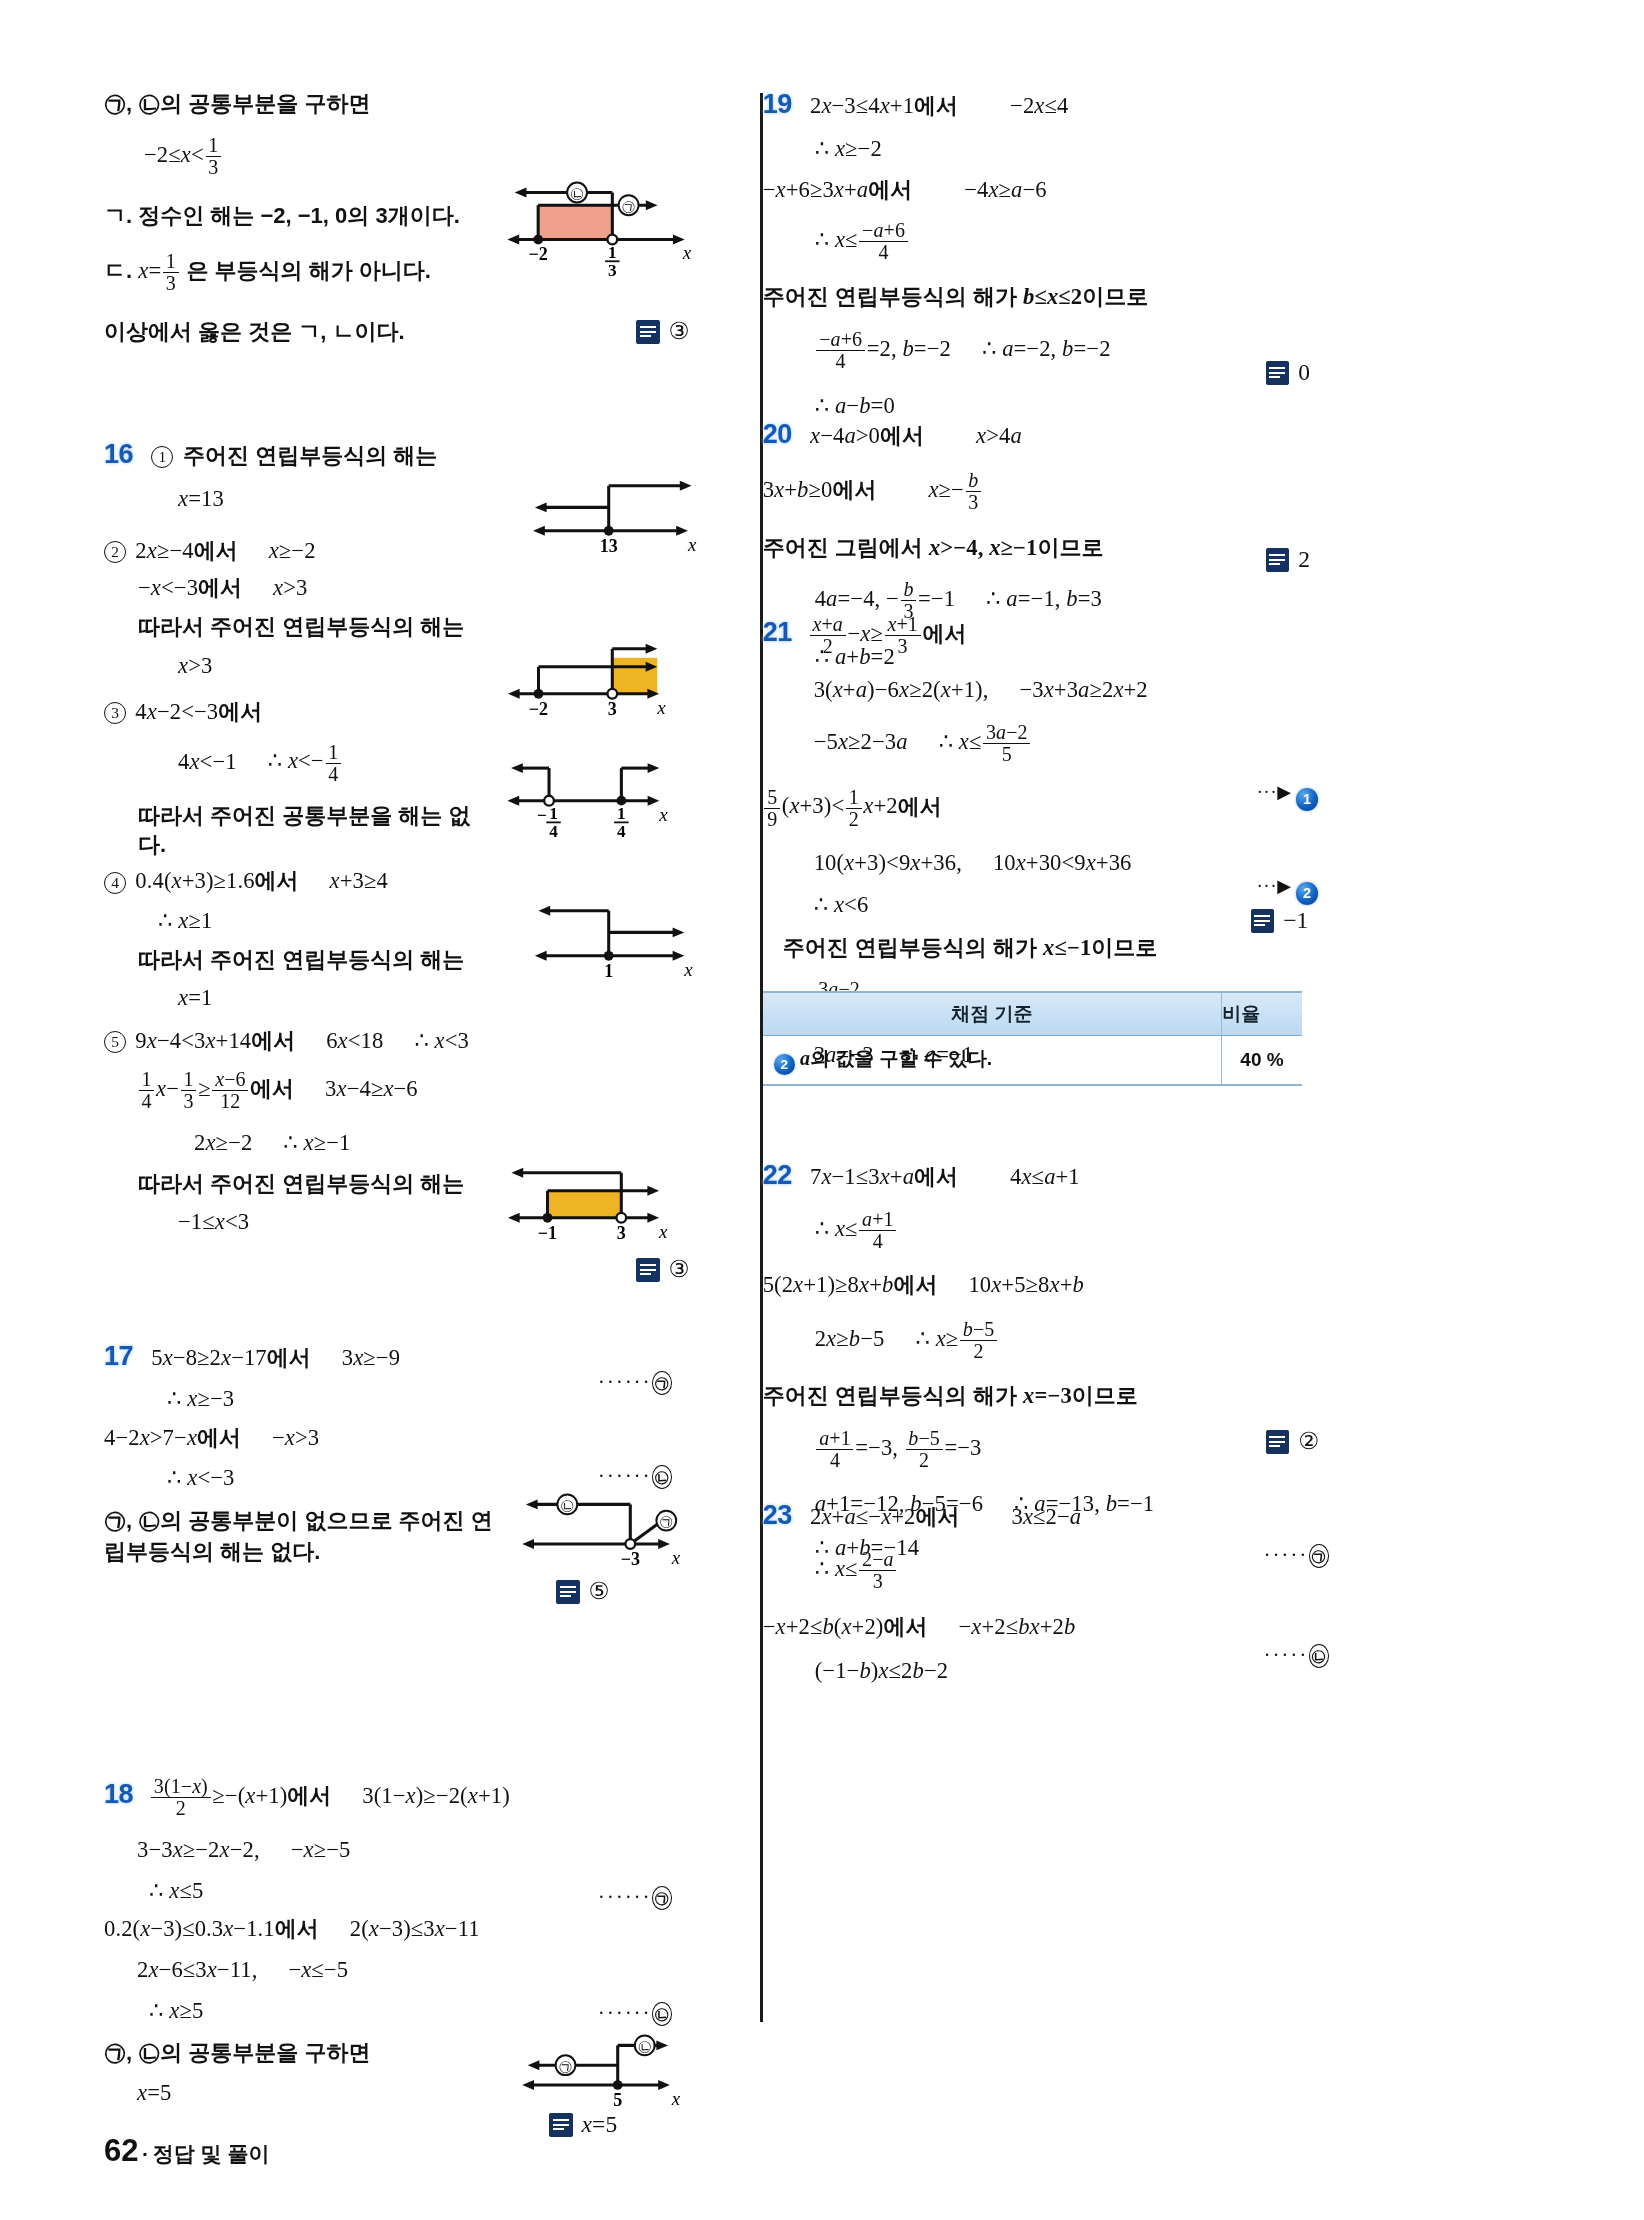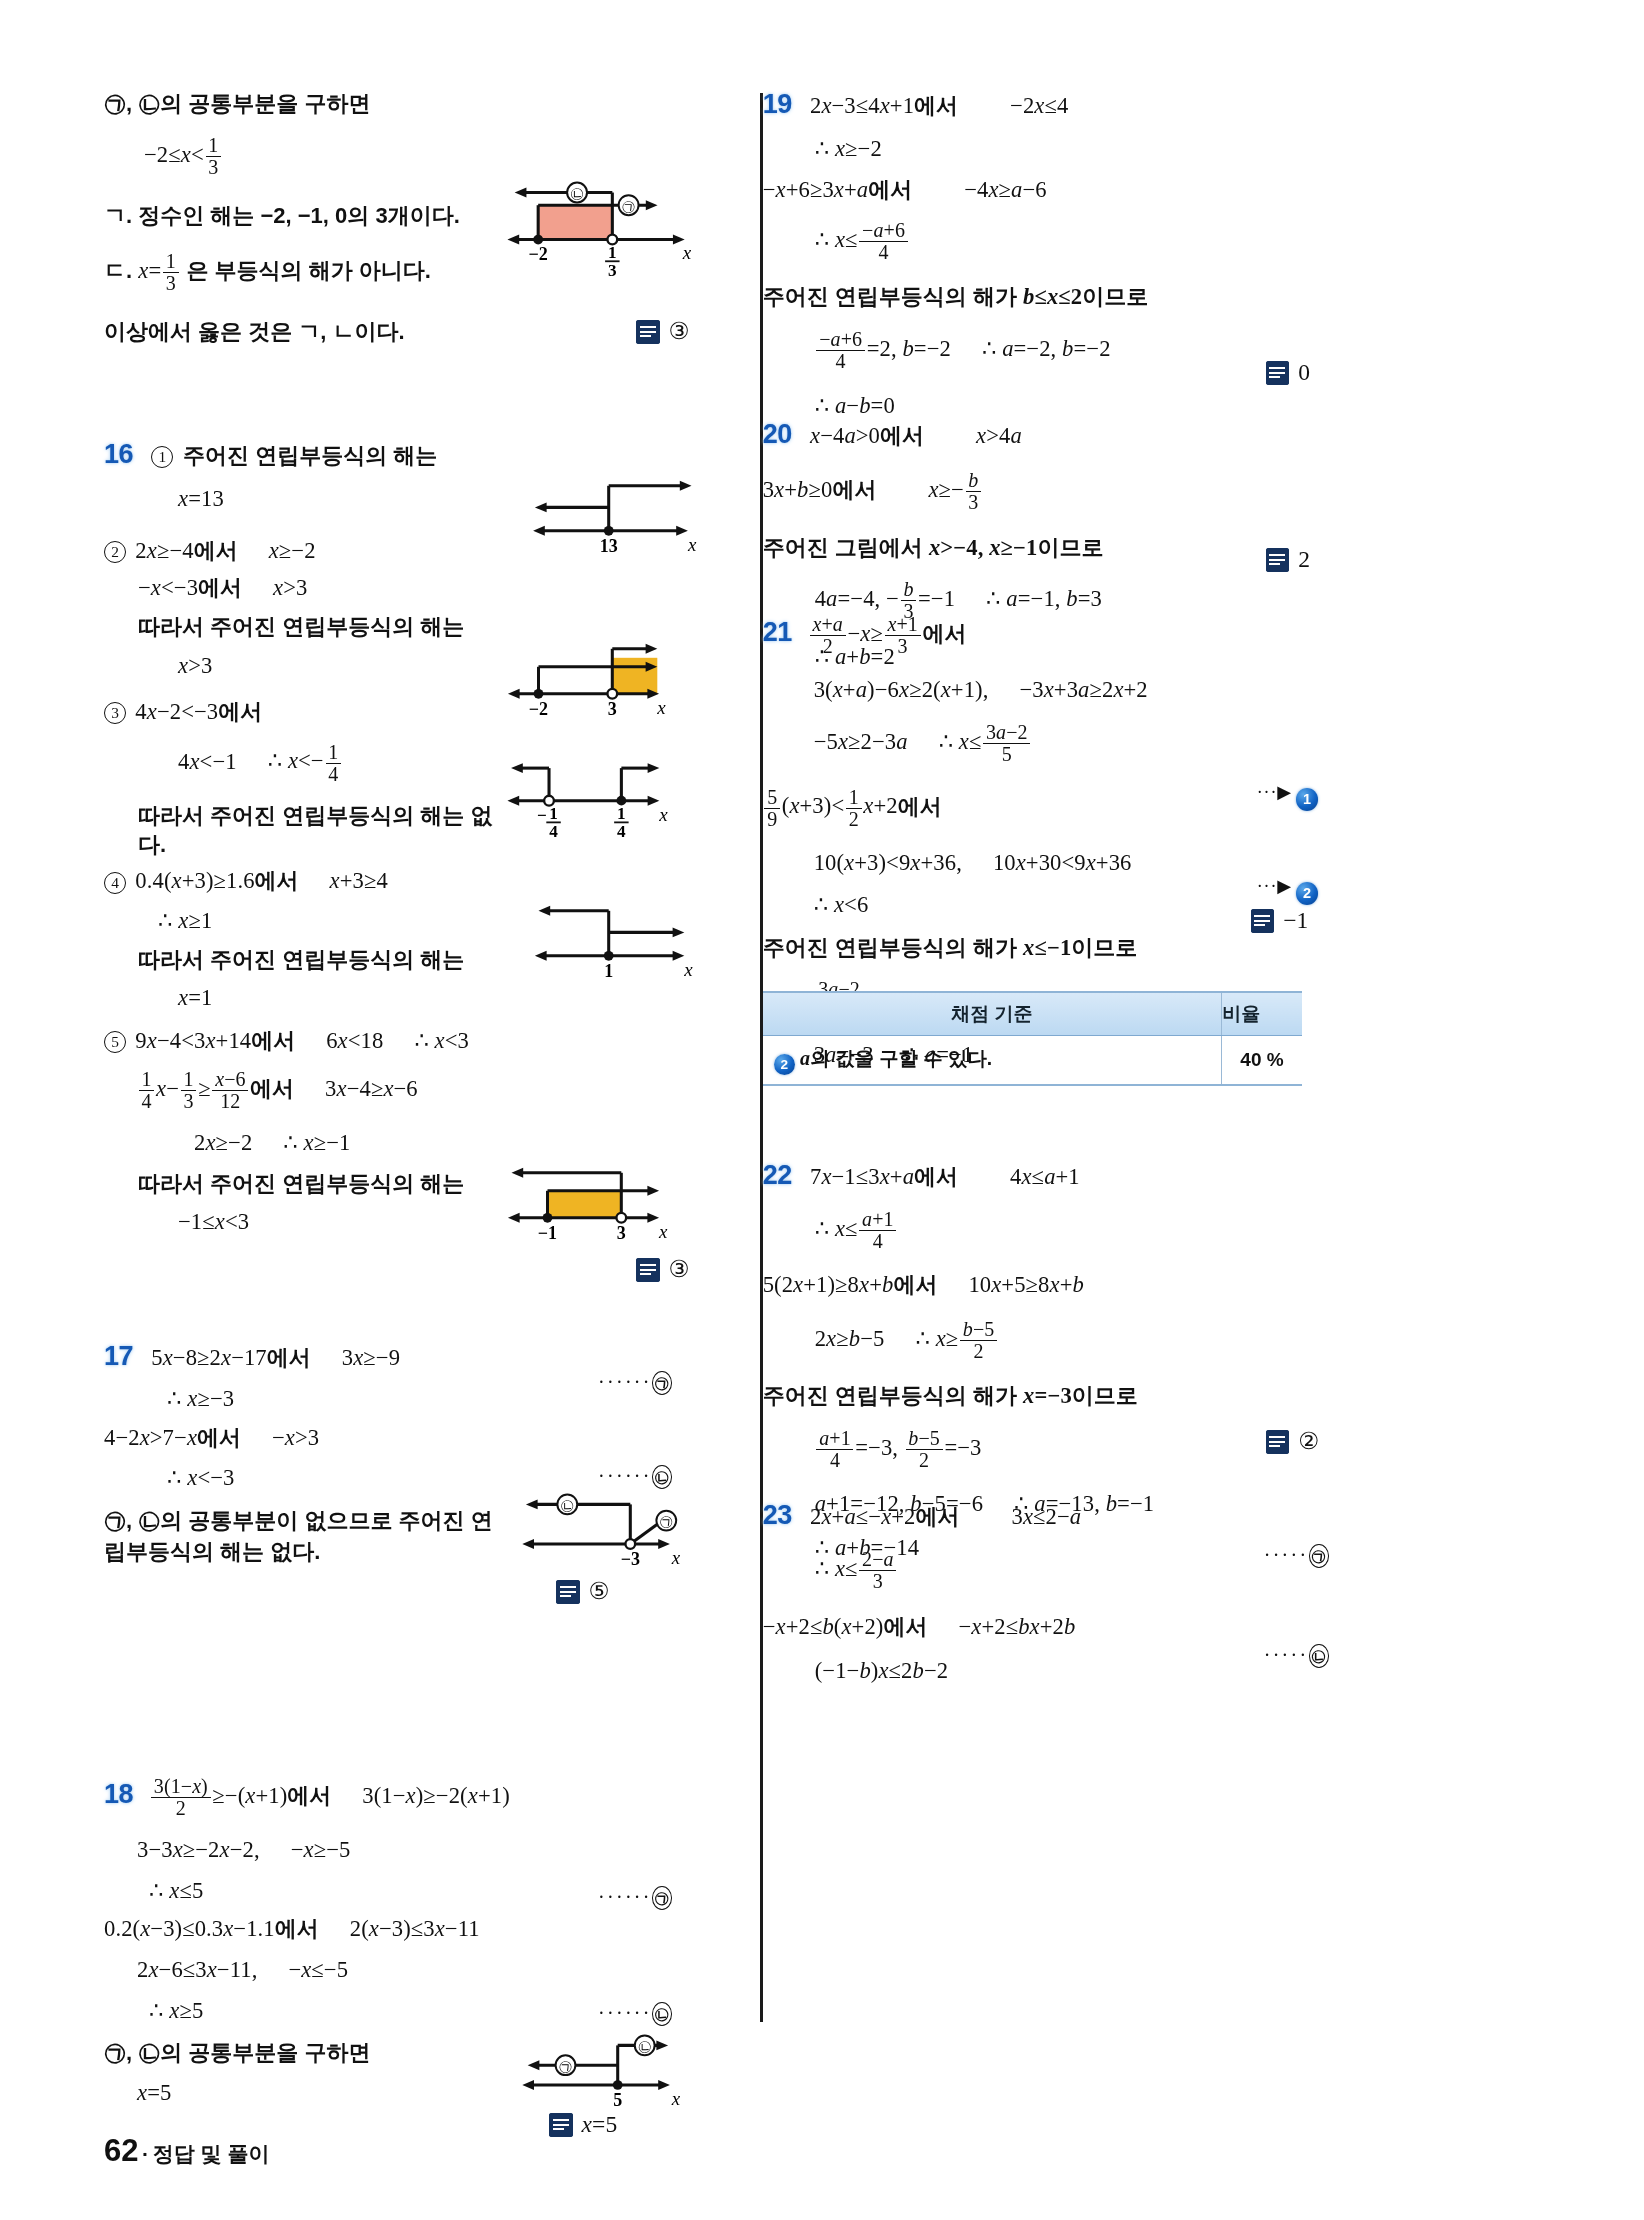--- a/index.html
+++ b/index.html
@@ -180,21 +180,21 @@
      <div class="line kor" style="margin:16.3px 0 0 34px;">따라서 주어진 연립부등식의 해는</div>
      <div class="line math" style="margin:16.3px 0 0 74px;"><span class="it">x</span>&gt;3</div>
 
      <div class="line" style="margin-top:23.5px;">
        <span class="cirnum">3</span>
        <span class="math">&nbsp;4<span class="it">x</span>−2&lt;−3</span><span class="kor">에서</span>
      </div>
      <div class="line" style="margin:18px 0 0 74px;">
        <span class="math">4<span class="it">x</span>&lt;−1</span><span class="sp"></span><span class="math">∴ <span class="it">x</span>&lt;−<span class="frac"><span class="n">1</span><span class="d">4</span></span></span>
      </div>
-     <div class="line kor" style="margin:20px 0 0 34px;">따라서 주어진 연립부등식의 해는 없</div>
+     <div class="line kor" style="margin:20px 0 0 34px;">따라서 주어진 공통부분을 해는 없</div>
      <div class="line kor" style="margin:7.2px 0 0 34px;">다.</div>
 
      <div class="line" style="margin-top:14.5px;">
        <span class="cirnum">4</span>
        <span class="math">&nbsp;0.4(<span class="it">x</span>+3)≥1.6</span><span class="kor">에서</span><span class="sp"></span><span class="math"><span class="it">x</span>+3≥4</span>
      </div>
      <div class="line math" style="margin:16.3px 0 0 54px;">∴ <span class="it">x</span>≥1</div>
      <div class="line kor" style="margin:16.3px 0 0 34px;">따라서 주어진 연립부등식의 해는</div>
      <div class="line math" style="margin:16.3px 0 0 74px;"><span class="it">x</span>=1</div>
 
@@ -465,21 +465,21 @@
      <div class="line math" style="margin:20px 0 0 51px;">
        −5<span class="it">x</span>≥2−3<span class="it">a</span><span class="sp"></span>∴ <span class="it">x</span>≤<span class="frac"><span class="n">3<span class="it">a</span>−2</span><span class="d">5</span></span>
      </div>
      <div class="line" style="margin:22px 0 0 0;">
        <span class="math"><span class="frac"><span class="n">5</span><span class="d">9</span></span>(<span class="it">x</span>+3)&lt;<span class="frac"><span class="n">1</span><span class="d">2</span></span><span class="it">x</span>+2</span><span class="kor">에서</span>
      </div>
      <div class="line math" style="margin:22px 0 0 51px;">
        10(<span class="it">x</span>+3)&lt;9<span class="it">x</span>+36,<span class="sp"></span>10<span class="it">x</span>+30&lt;9<span class="it">x</span>+36
      </div>
      <div class="line math" style="margin:20px 0 0 51px;">∴ <span class="it">x</span>&lt;6</div>
-     <div class="line kor" style="margin:20px 0 0 0;">주어진 연립부등식의 해가 <span class="math it">x</span><span class="math">≤−1</span>이므로</div>
+     <div class="line kor" style="margin:20px 0 0 0;padding-left:20px;">주어진 연립부등식의 해가 <span class="math it">x</span><span class="math">≤−1</span>이므로</div>
      <div class="line math" style="margin:20px 0 0 51px;">
        <span class="frac"><span class="n">3<span class="it">a</span>−2</span><span class="d">5</span></span>=−1,<span class="sp"></span>3<span class="it">a</span>−2=−5
      </div>
      <div class="line math" style="margin:22px 0 0 51px;">
        3<span class="it">a</span>=−3<span class="sp"></span>∴ <span class="it">a</span>=−1
      </div>
    </div>
    <div class="blk" style="left:494px; top:695px;">
      <span class="arrowdots">···▶</span>&nbsp;<span class="step">1</span>
    </div>

